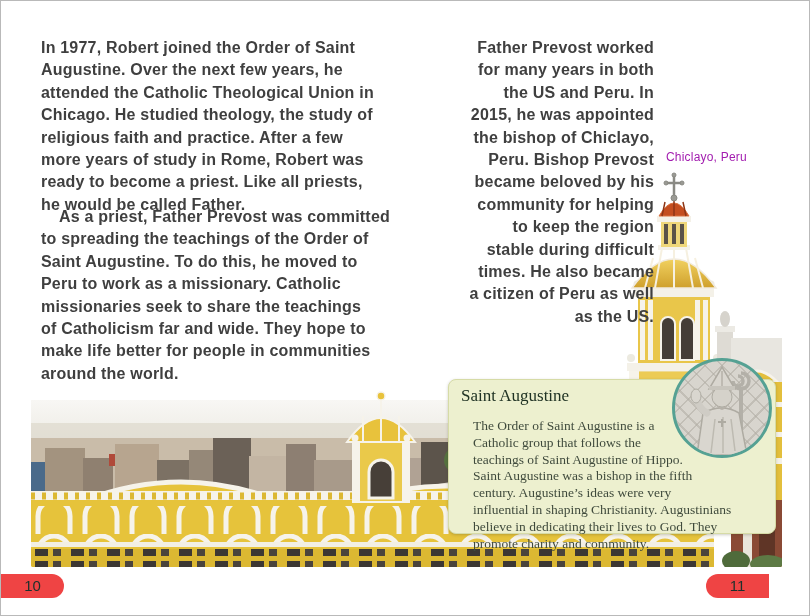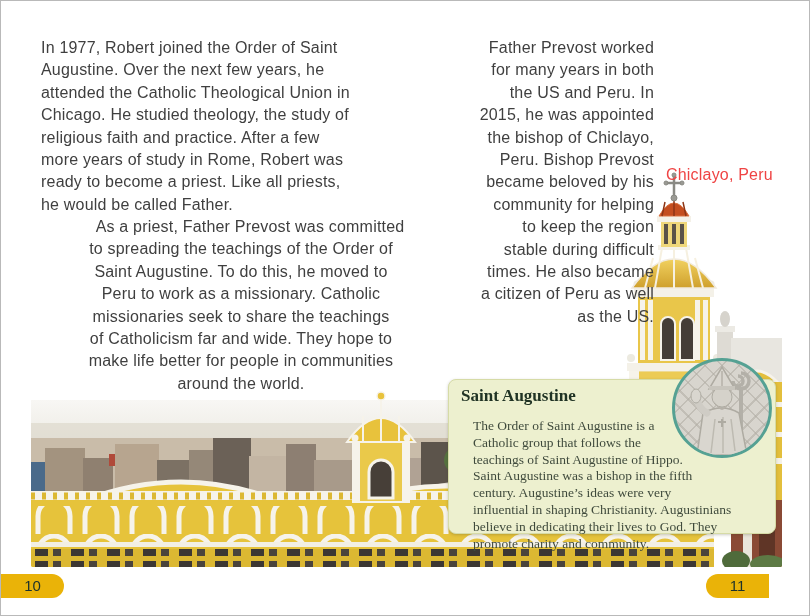--- a/index.html
+++ b/index.html
@@ -8,55 +8,55 @@
     border:1px solid #b9b9b9;overflow:hidden;
     font-family:"Liberation Sans", sans-serif;
   }
   .photo{
     position:absolute;left:30px;top:29px;width:751px;height:537px;
     overflow:hidden;border-radius:2px;z-index:1;
   }
   .photo svg{display:block;}
   .col{
     position:absolute;z-index:2;color:#3f3f3f;font-size:16px;line-height:22.4px;
-    letter-spacing:0.2px;white-space:pre-line;margin:0;
+    letter-spacing:0.2px;white-space:pre-line;margin:0;font-weight:bold;
   }
   .p1{left:40px;top:36px;width:400px;}
-  .p2{left:40px;top:215px;width:400px;text-indent:18px;text-align:center;}
+  .p2{left:40px;top:205px;width:400px;text-indent:18px;}
   .rcol{left:443px;top:36px;width:210px;text-align:right;}
   .caption{
     position:absolute;left:665px;top:149px;width:140px;z-index:2;
-    color:#ef4444;font-size:16px;letter-spacing:0.2px;margin-top:16px;
+    color:#a21caf;font-size:12px;letter-spacing:0.2px;
   }
   .infobox{
     position:absolute;left:447px;top:378px;width:328px;height:155px;z-index:3;
     background:#edf0cf;border:1px solid #d6dba6;border-radius:8px;
     box-shadow:0 1px 3px rgba(60,60,30,.25);
     box-sizing:border-box;padding:6px 12px 0 12px;
     font-family:"Liberation Serif", serif;
   }
   .infobox h3{
-    margin:0 0 2px 0;font-size:17px;line-height:20px;color:#203324;font-weight:bold;
+    margin:0 0 2px 0;font-size:17px;line-height:20px;color:#203324;font-weight:normal;
   }
   .infobox .body{
     font-size:13.5px;line-height:16.8px;color:#3f4a3c;white-space:pre;margin:12px;
   }
   .medallion{
     position:absolute;left:671px;top:357px;width:94px;height:94px;z-index:4;
     border:3px solid #55a193;border-radius:50%;
     background:
       repeating-linear-gradient(45deg, rgba(176,172,163,.55) 0 1.5px, transparent 1.5px 12px),
       repeating-linear-gradient(-45deg, rgba(176,172,163,.55) 0 1.5px, transparent 1.5px 12px),
       #d8d5ce;
     overflow:hidden;
   }
   .medallion svg{position:absolute;left:0;top:0;}
   .tab{
     position:absolute;top:573px;width:63px;height:24px;z-index:5;
-    background:#eab308;color:#1c312c;font-size:15px;line-height:24px;
+    background:#ef4444;color:#1c312c;font-size:15px;line-height:24px;
     text-align:center;
   }
   .tab-left{left:0;border-radius:0 12px 12px 0;}
   .tab-right{left:705px;border-radius:12px 0 0 12px;}
 </style>
 </head>
 <body>
 
 <div class="screen">
 

